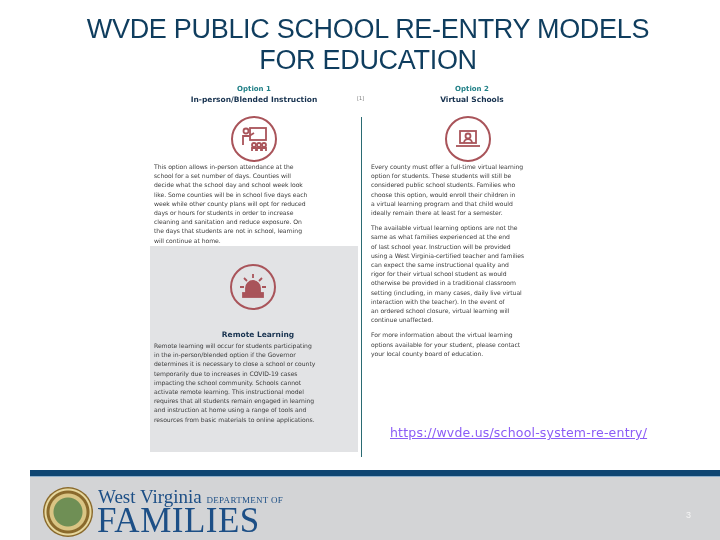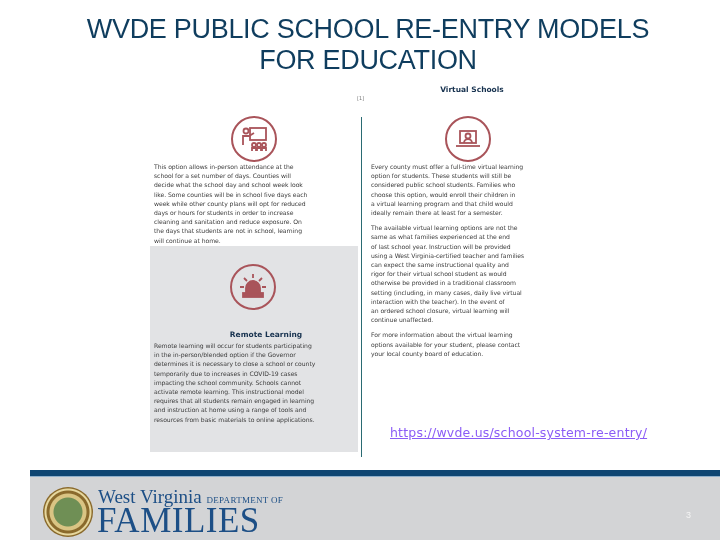--- a/index.html
+++ b/index.html
@@ -29,21 +29,21 @@
     .body-text {
       position: absolute; font-family: "DejaVu Sans", sans-serif;
       font-size: 6.1px; line-height: 9.2px; color: #3c3c3c; letter-spacing: -0.05px;
     }
 
     .remote-box {
       position: absolute; left: 2px; top: 162px; width: 208px; height: 206px;
       background: #e2e3e5;
     }
     .remote-title {
-      position: absolute; left: 12px; top: 84px; width: 208px; text-align: center;
+      position: absolute; left: 4px; top: 84px; width: 208px; text-align: center;
       font-family: "DejaVu Sans", sans-serif; font-weight: bold; font-size: 7.5px; color: #17324f;
     }
 
     .divider { position: absolute; left: 213px; top: 33px; width: 1px; height: 340px; background: #2a6b73; }
     .tiny-mark { position: absolute; left: 209px; top: 11px; font-size: 5px; color: #777; font-family: "DejaVu Sans", sans-serif; }
 
     .link {
       position: absolute; left: 390px; top: 425px;
       font-family: "DejaVu Sans", sans-serif; font-size: 12.5px; color: #8b5cf6;
       text-decoration: underline; letter-spacing: 0.2px; cursor: pointer;
@@ -69,20 +69,24 @@
 </head>
 <body>
 
 <div class="slide-title">
   <div>WVDE PUBLIC SCHOOL RE-ENTRY MODELS</div>
   <div>FOR EDUCATION</div>
 </div>
 
 <div class="embedded-doc">
 
+  <div class="col-head" style="left:0; top:0; width:212px;">
+    <div class="opt-label">Option 1</div>
+    <div class="opt-title">In-person/Blended Instruction</div>
+  </div>
   <div class="icon-circle" style="left:83px; top:32px;">
     <svg viewBox="0 0 32 32" fill="none" stroke="#a9545a" stroke-width="1.8">
       <rect x="12" y="5" width="16" height="12"></rect>
       <circle cx="8" cy="8" r="2.5"></circle>
       <path d="M5 22 V13 h6 l5 -3"></path>
       <circle cx="16" cy="22" r="2"></circle>
         <circle cx="21" cy="22" r="2"></circle>
         <circle cx="26" cy="22" r="2"></circle>
       <path d="M14 28 v-3 h4 v3 M19 28 v-3 h4 v3 M24 28 v-3 h4 v3"></path>
     </svg>
@@ -118,20 +122,21 @@
       <div>requires that all students remain engaged in learning</div>
       <div>and instruction at home using a range of tools and</div>
       <div>resources from basic materials to online applications.</div>
     </div>
   </div>
 
   <div class="tiny-mark">[1]</div>
   <div class="divider"></div>
 
   <div class="col-head" style="left:218px; top:0; width:212px;">
+    <div class="opt-label">Option 2</div>
     <div class="opt-title">Virtual Schools</div>
   </div>
   <div class="icon-circle" style="left:297px; top:32px;">
     <svg viewBox="0 0 32 32" fill="none" stroke="#a9545a" stroke-width="1.8">
       <rect x="8" y="8" width="16" height="12"></rect>
       <circle cx="16" cy="13" r="2.5"></circle>
       <path d="M12 20 a4 4 0 0 1 8 0"></path>
       <path d="M4 23 h24"></path>
     </svg>
   </div>

